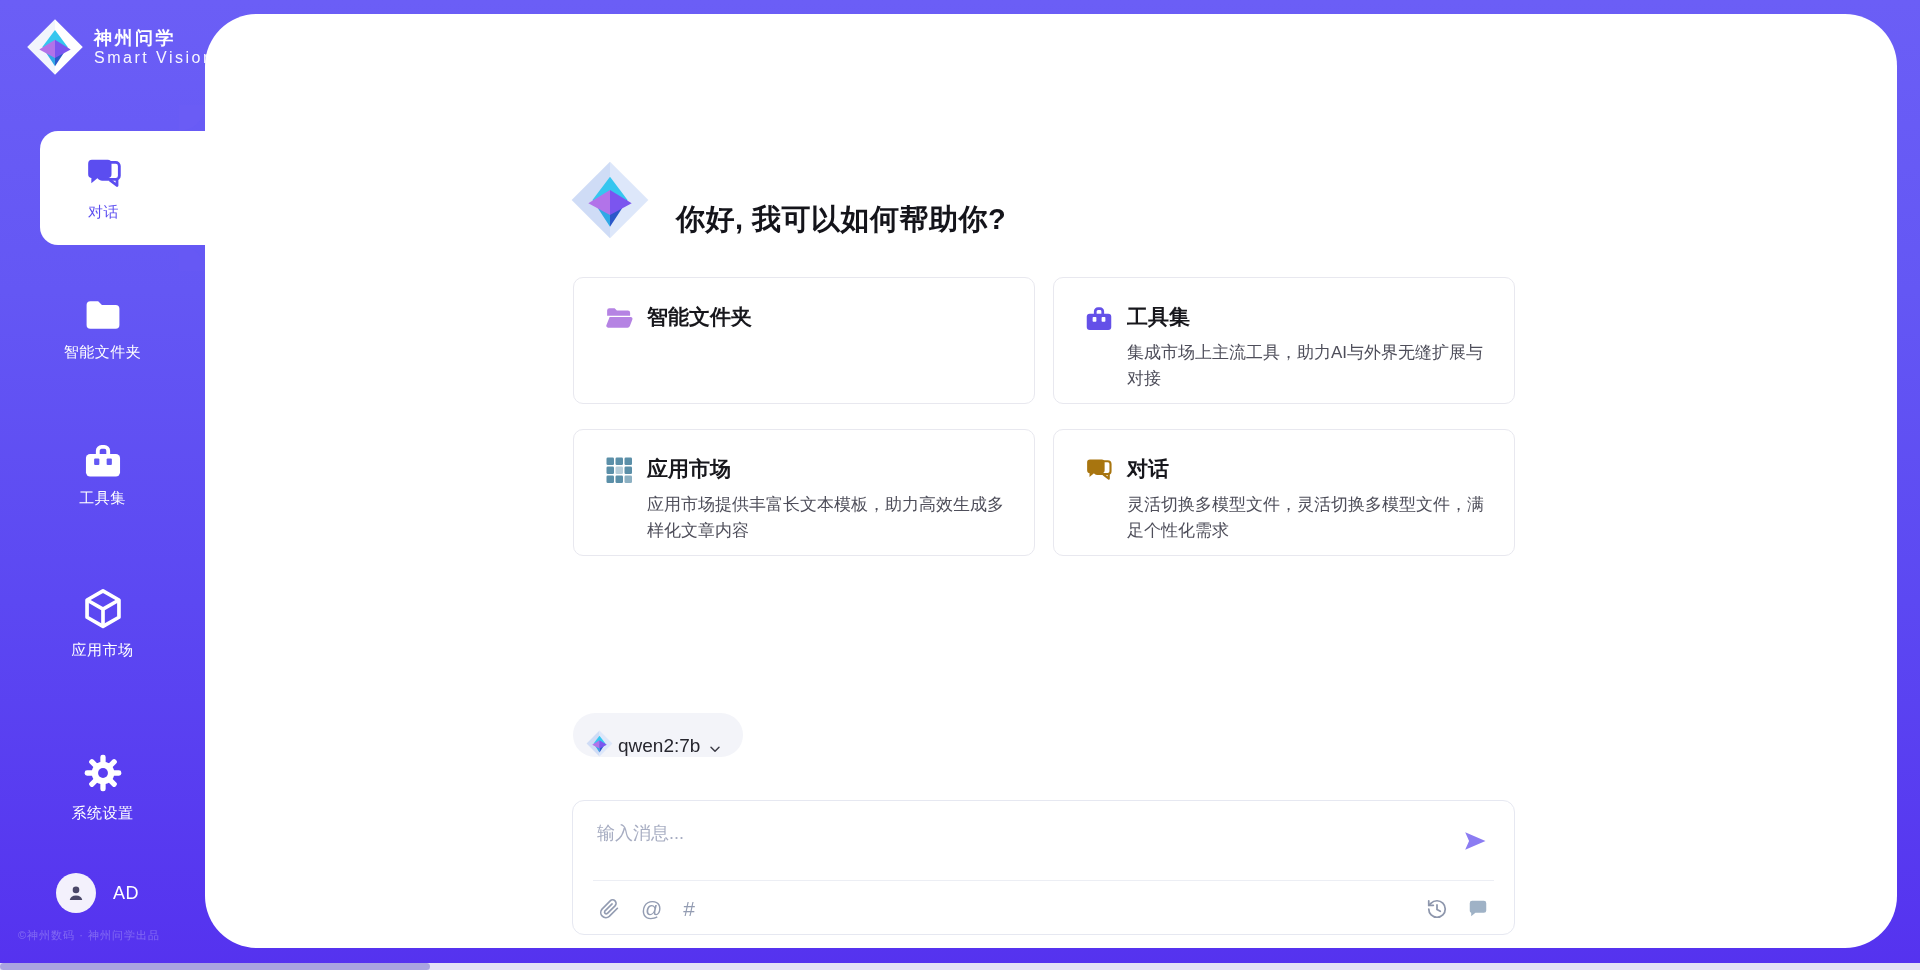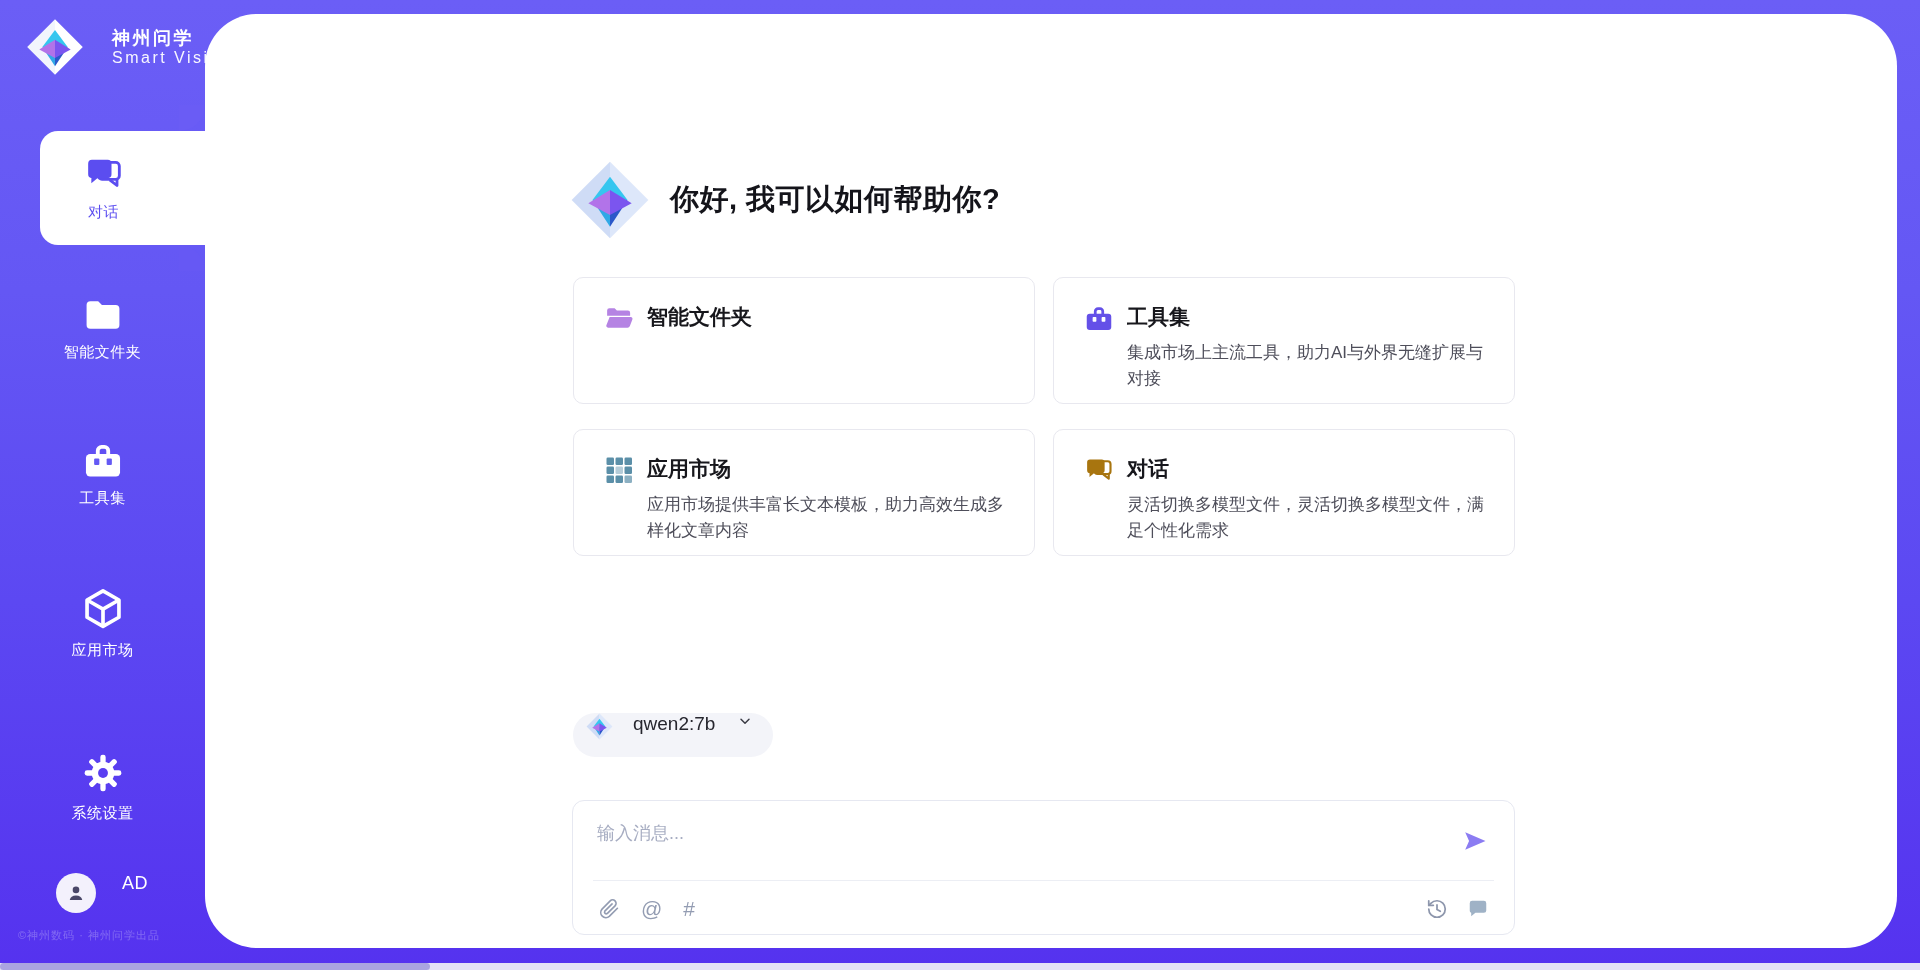--- a/index.html
+++ b/index.html
@@ -10,21 +10,21 @@
     position:relative;
   }
 
   
   .main-panel{
     position:absolute; left:205px; top:14px; right:23px; bottom:22px;
     background:#ffffff; border-radius:52px;
   }
 
   
-  .brand{ position:absolute; left:26px; top:18px; display:flex; align-items:center; gap:28px; color:#fff; }
+  .brand{ position:absolute; left:26px; top:18px; display:flex; align-items:center; gap:10px; color:#fff; }
   .brand .dmd{ width:58px; height:58px; }
   .brand-name{ font-size:18px; font-weight:600; letter-spacing:2.5px; line-height:1.25; }
   .brand-sub{ font-size:16px; font-weight:400; letter-spacing:2.5px; opacity:.95; }
 
   .tab-active{
     position:absolute; left:40px; top:131px; width:165px; height:114px;
     background:#fff; border-radius:18px 0 0 18px;
     display:flex; flex-direction:column; align-items:center; justify-content:center;
     gap:9px; padding-right:38px; color:#5b4df0; cursor:pointer;
   }
@@ -39,28 +39,28 @@
   .tab-active .nav-label{ color:#5b4df0; }
 
   .nav-item{
     position:absolute; left:0; width:205px;
     display:flex; flex-direction:column; align-items:center; gap:9px;
     color:#ffffff; cursor:pointer;
   }
   .nav-label{ font-size:15px; letter-spacing:.5px; }
   .nav-folder{ top:296px; } .nav-toolbox{ top:440px; } .nav-cube{ top:586px; } .nav-gear{ top:751px; }
 
-  .user-row{ position:absolute; left:56px; top:873px; display:flex; align-items:flex-start; gap:26px; cursor:pointer; }
+  .user-row{ position:absolute; left:56px; top:873px; display:flex; align-items:center; gap:17px; cursor:pointer; }
   .avatar{ width:40px; height:40px; border-radius:50%; background:#f3f1fc; display:flex; align-items:center; justify-content:center; }
   .user-name{ color:#fff; font-size:18px; letter-spacing:.5px; }
 
   .side-footer{ position:absolute; left:18px; top:928px; color:rgba(255,255,255,.26); font-size:11px; letter-spacing:1px; }
 
   
-  .greeting{ position:absolute; left:570px; top:160px; display:flex; align-items:center; gap:20px; }
+  .greeting{ position:absolute; left:570px; top:160px; display:flex; align-items:flex-end; gap:26px; }
   .greeting .dmd{ width:80px; height:80px; }
   .greeting-text{ font-size:29px; font-weight:700; color:#14141a; letter-spacing:.5px; }
 
   
   .cards{
     position:absolute; left:573px; top:277px;
     display:grid; grid-template-columns:462px 462px; column-gap:18px; row-gap:25px;
   }
   .card{
     height:127px; background:#fff; border:1px solid #e8e8ef; border-radius:10px;
@@ -69,21 +69,21 @@
   .card-icon{ position:absolute; left:30px; top:25px; width:30px; height:30px; }
   .card-title{ margin-left:43px; font-size:21px; font-weight:700; color:#17171c; }
   .card-desc{ margin-left:43px; margin-top:9px; font-size:17px; line-height:1.55; color:#4e4e5a; width:372px; }
   .ic-folder{ color:#b583e3; } .ic-toolbox{ color:#6450e8; --notch-color:#ffffff; }
   .ic-grid{ color:#5b8fa8; } .ic-chat-amber{ color:#a8750f; }
   .nav-briefcase-icon{ --notch-color:#6459f4; }
 
   
   .model-pill{
     position:absolute; left:573px; top:713px; height:44px;
-    display:inline-flex; align-items:flex-start; gap:20px; padding:0 20px 0 13px;
+    display:inline-flex; align-items:flex-end; gap:5px; padding:0 20px 0 13px;
     background:#f3f4f9; border-radius:22px; cursor:pointer;
   }
   .model-pill .dmd{ width:27px; height:27px; }
   .model-name{ font-size:19px; color:#26262e; }
   .chevron{ width:16px; height:16px; color:#3a3a44; margin-left:2px; }
 
   .composer{
     position:absolute; left:572px; top:768px; width:943px; height:135px;
     background:#fff; border:1.5px solid #e6e8f1; border-radius:12px;margin-top:32px;
   }

